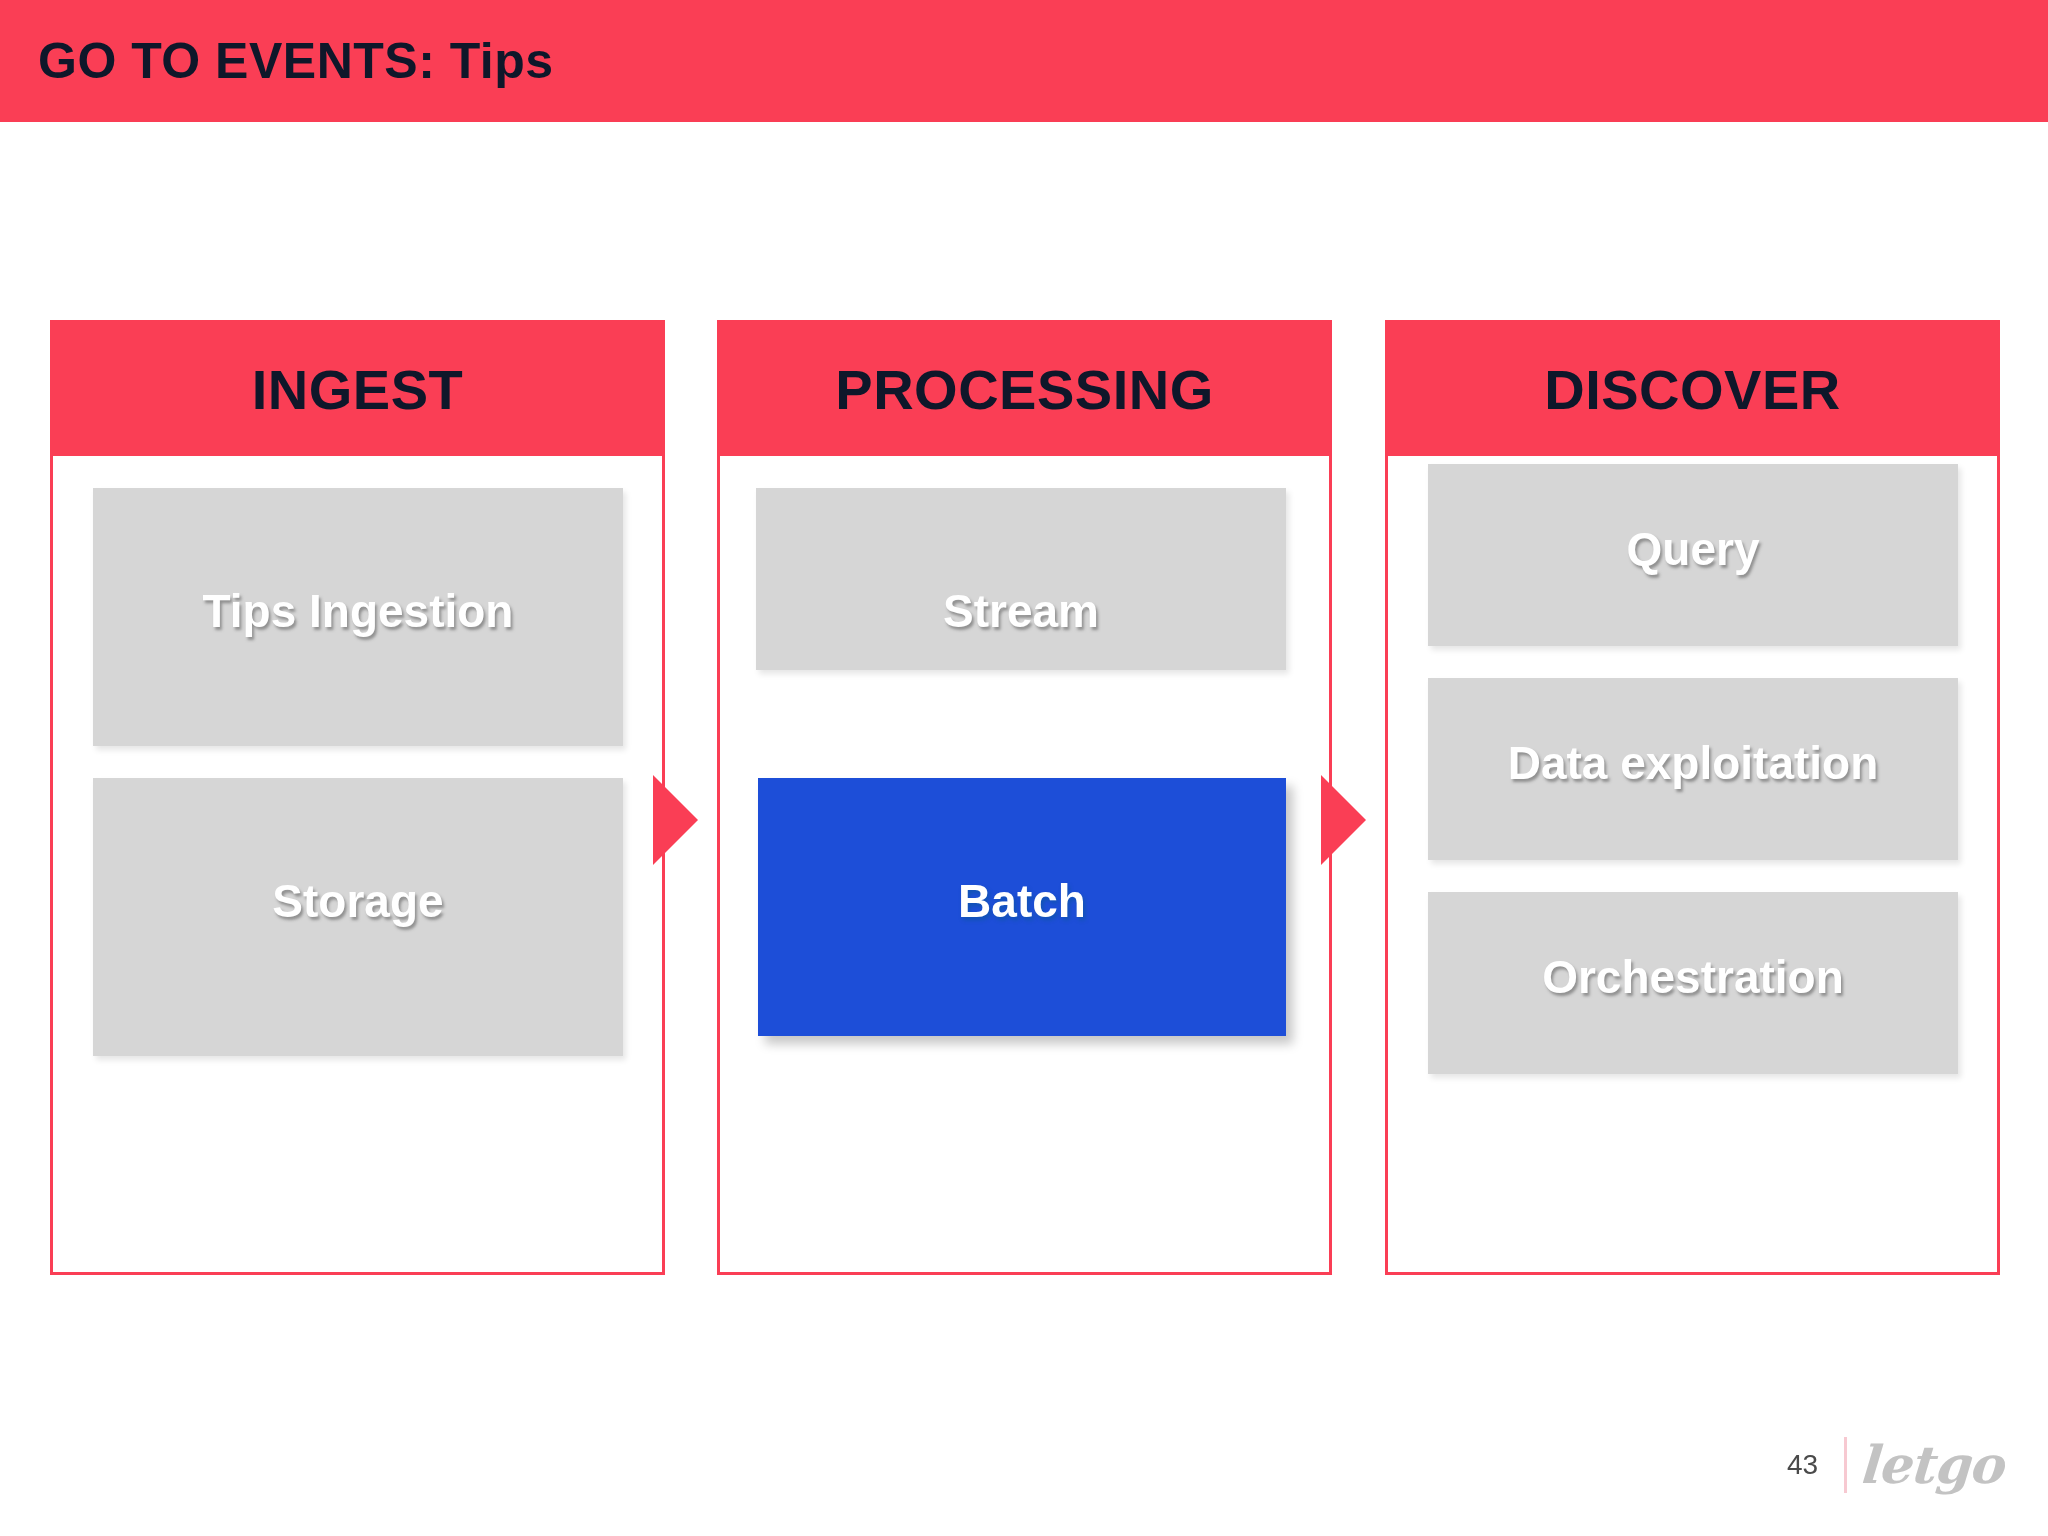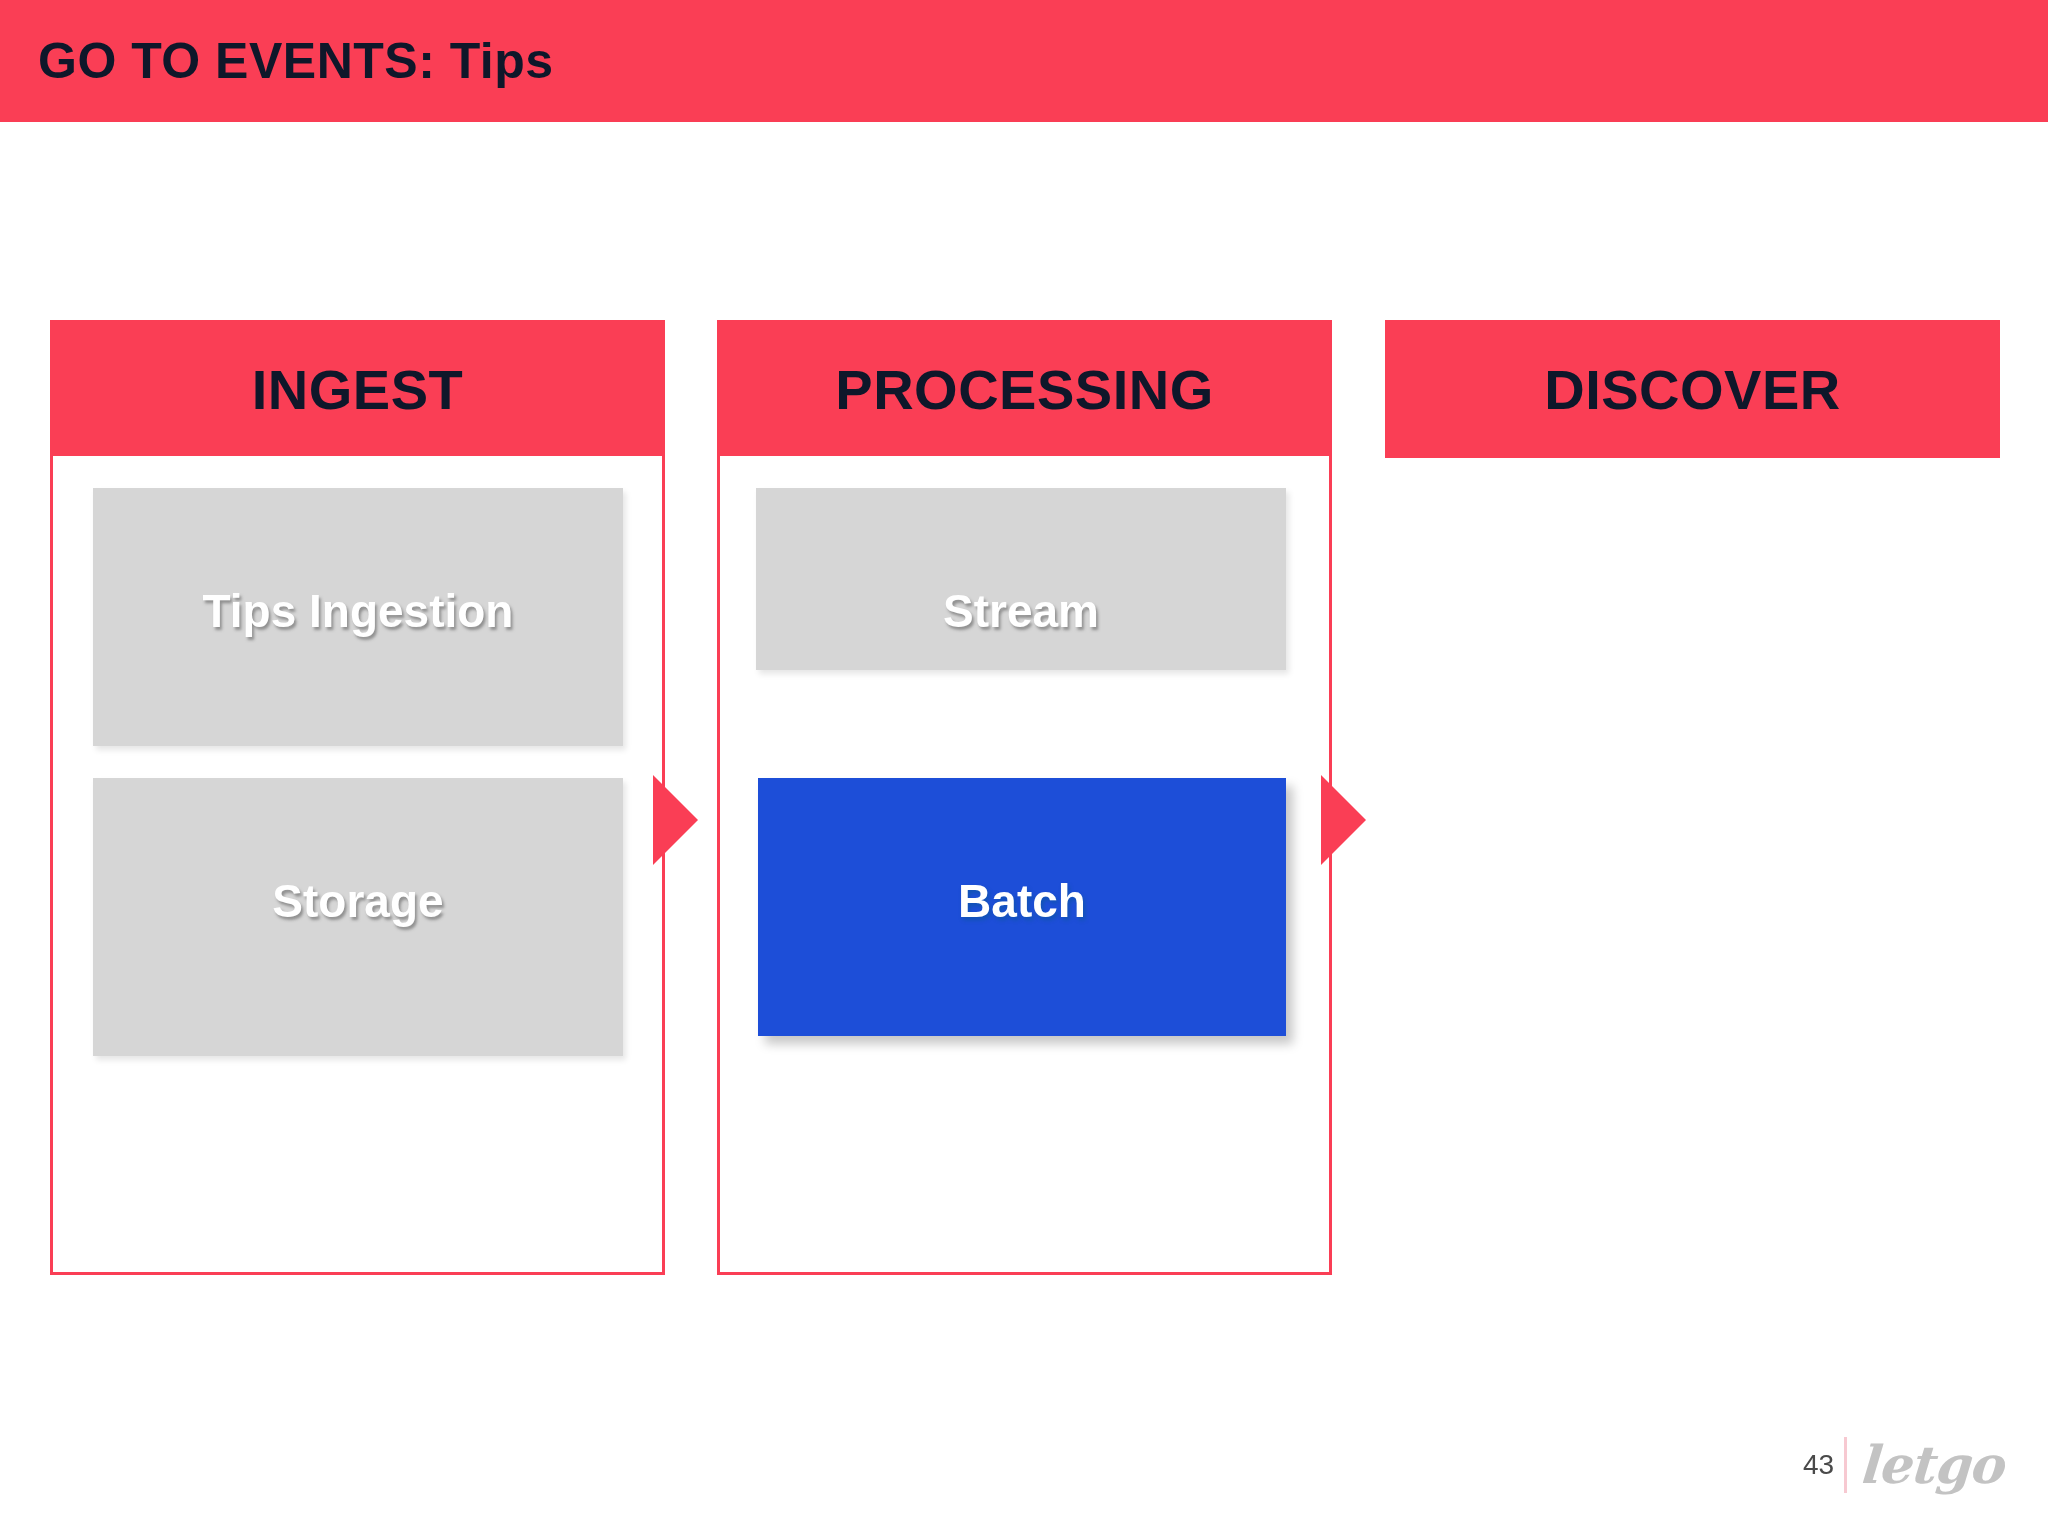--- a/index.html
+++ b/index.html
@@ -151,21 +151,21 @@
     right: 42px;
     bottom: 36px;
     display: flex;
     align-items: center;
     height: 70px;
   }
   #page-number {
     color: #4a4a4a;
     font-size: 28px;
     font-family: "Liberation Sans", sans-serif;
-    margin-right: 10px;
+    margin-right: 26px;
     line-height: 1;
   }
   #footer-divider {
     width: 3px;
     height: 56px;
     background: #f7c9d1;
     margin-right: 16px;
   }
   #brand-logo {
     color: #b9b9b9;
@@ -217,20 +217,31 @@
       </div>
     </div>
   </div>
 
   <div class="flow-arrow" id="arrow-processing-discover"></div>
 
   <div class="column col-discover">
     <div class="col-header">
       <span class="col-header-label">DISCOVER</span>
     </div>
+    <div class="col-body">
+      <div class="item-box" id="box-query">
+        <span class="item-label">Query</span>
+      </div>
+      <div class="item-box" id="box-data-exploit">
+        <span class="item-label">Data exploitation</span>
+      </div>
+      <div class="item-box" id="box-orchestration">
+        <span class="item-label">Orchestration</span>
+      </div>
+    </div>
   </div>
 
 </div>
 
 <div id="footer">
   <span id="page-number">43</span>
   <span id="footer-divider"></span>
   <span id="brand-logo">letgo</span>
 </div>
 

